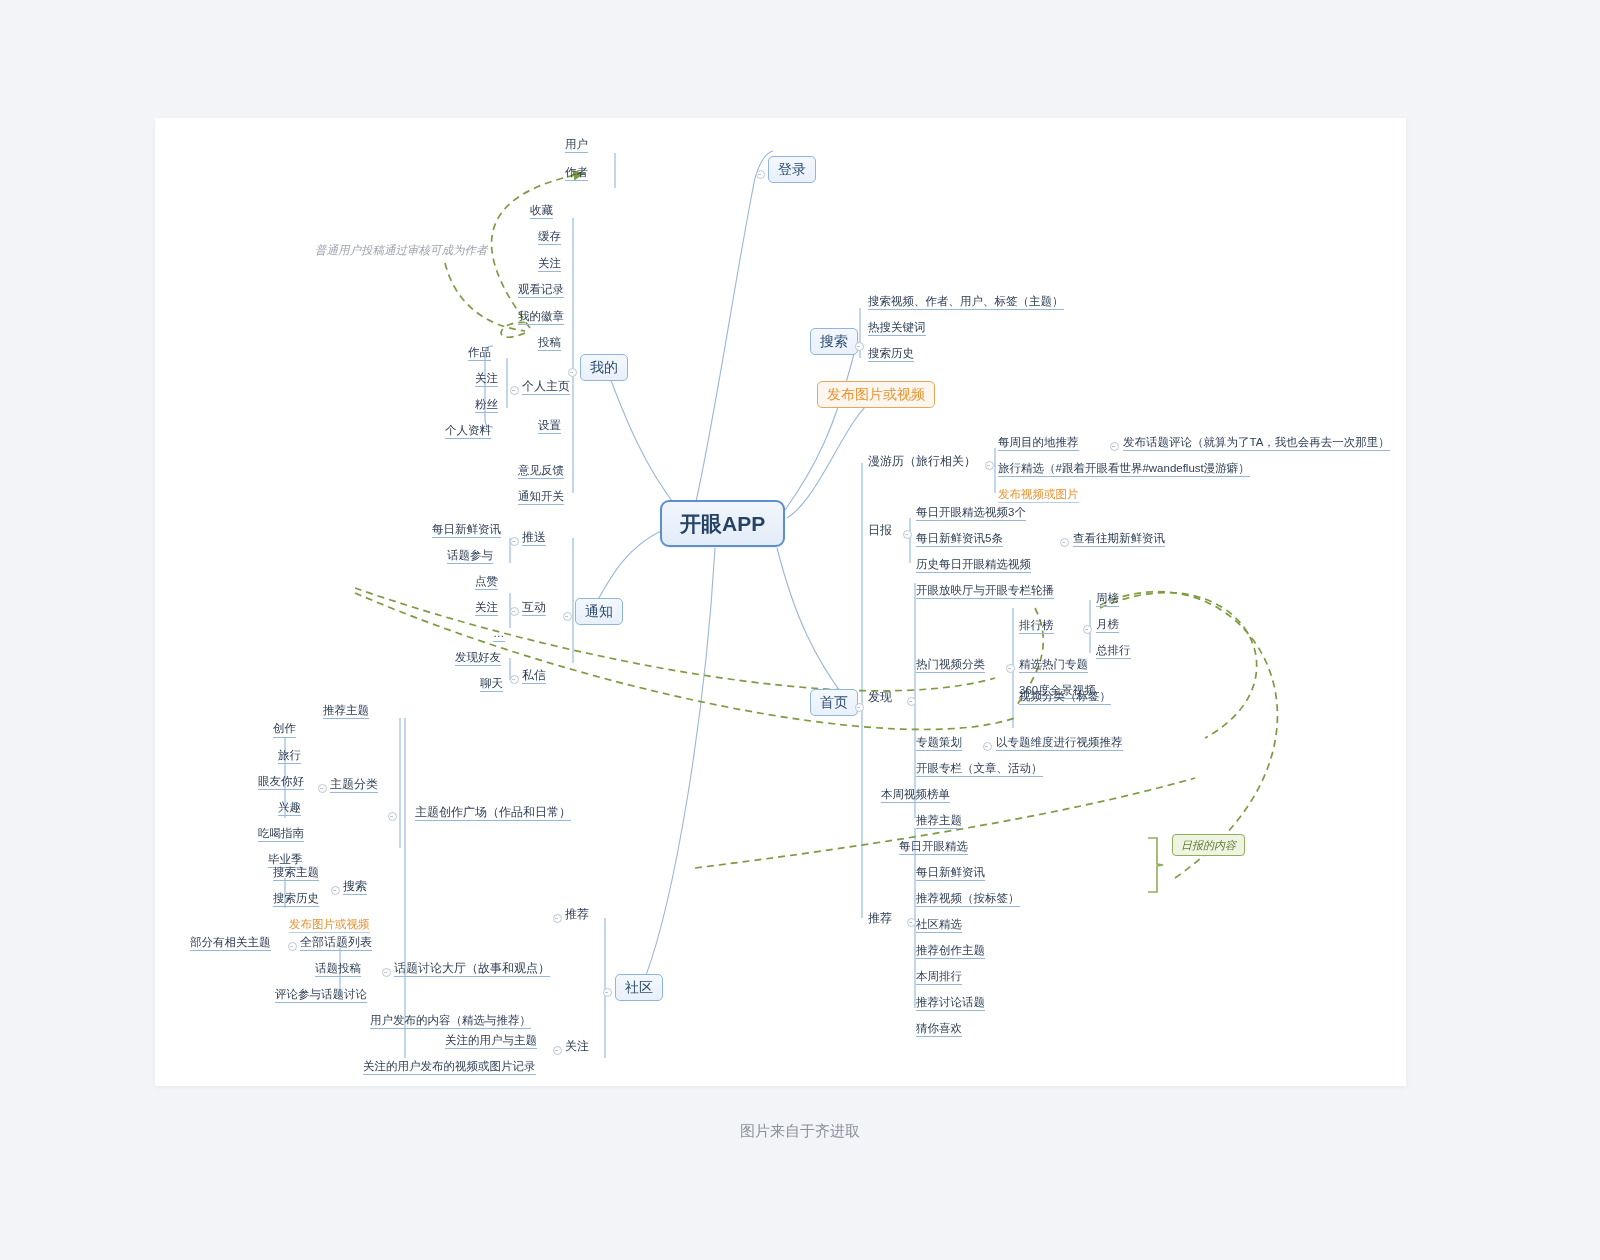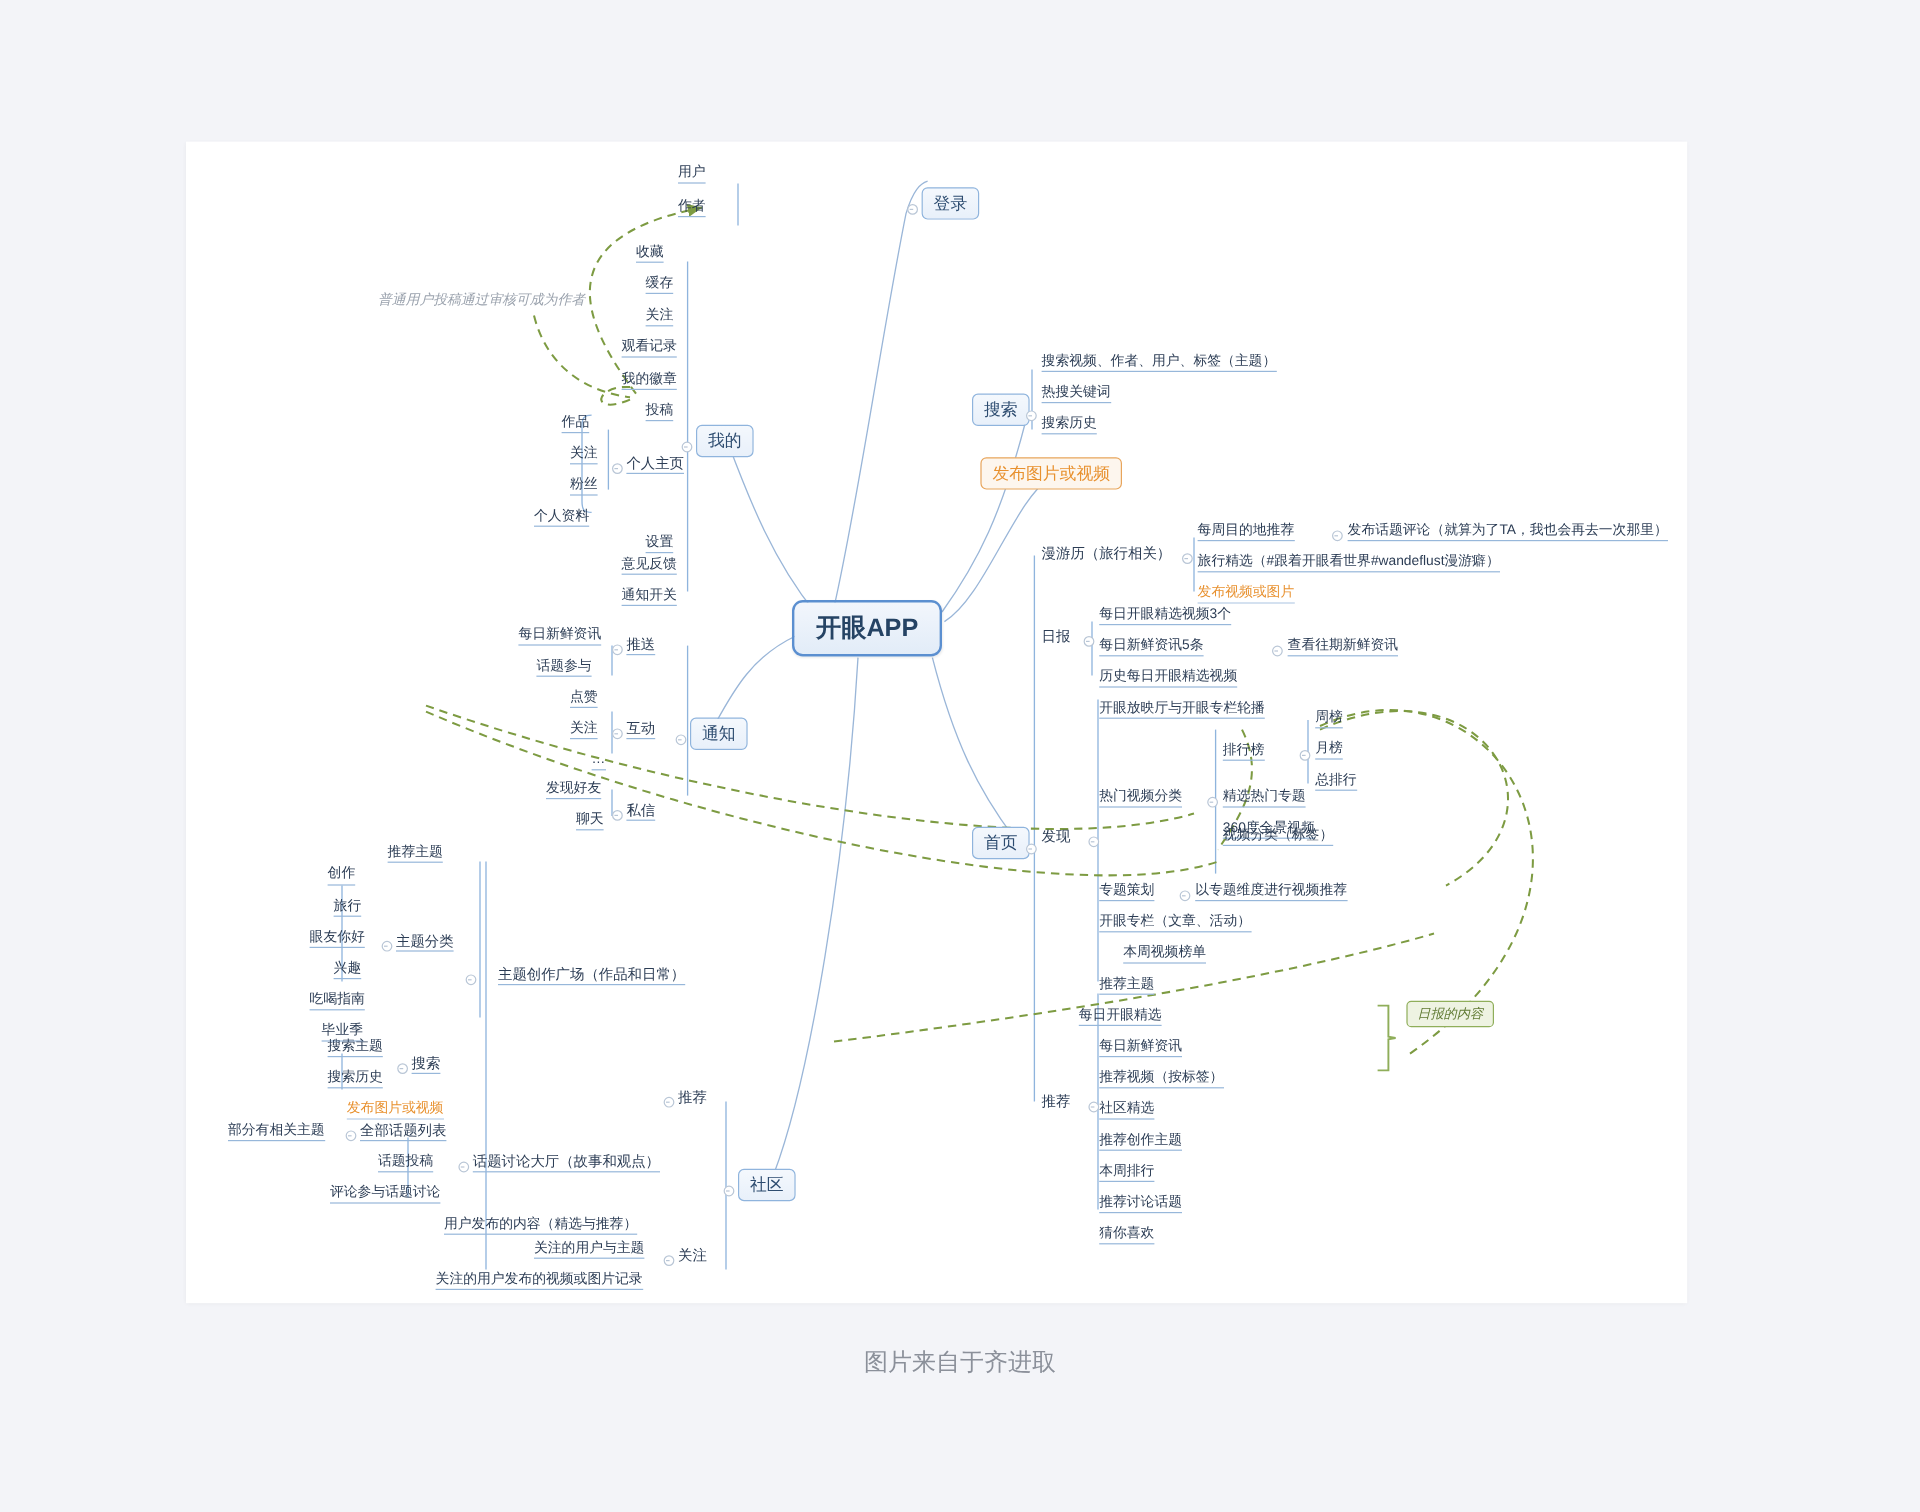--- a/index.html
+++ b/index.html
@@ -92,21 +92,21 @@
     background:#fff;
   }
   .dot::after{
     content:"";position:absolute;
     left:1px;top:2.5px;width:3px;height:1px;
     background:#b9c6d6;
   }
   #caption{
     position:absolute;left:0;top:1122px;width:1600px;
     text-align:center;
-    font-size:20px;color:#8b909a;
+    font-size:15px;color:#8b909a;
   }
 </style>
 </head>
 <body>
 
 <div id="page">
   <div id="canvas">
 
     <svg id="svg-layer" viewBox="0 0 1251 968">
       <defs>
@@ -202,21 +202,21 @@
     <div class="node leaf" style="left:363px;top:192px;">我的徽章</div>
     <div class="node leaf" style="left:383px;top:218px;">投稿</div>
 
     <div class="node leaf lvl2" style="left:367px;top:262px;">个人主页</div>
     <div class="dot" style="left:355px;top:268px;"></div>
     <div class="node leaf" style="left:313px;top:228px;">作品</div>
     <div class="node leaf" style="left:320px;top:254px;">关注</div>
     <div class="node leaf" style="left:320px;top:280px;">粉丝</div>
     <div class="node leaf" style="left:290px;top:306px;">个人资料</div>
 
-    <div class="node leaf" style="left:383px;top:328px;text-align:center;">设置</div>
+    <div class="node leaf" style="left:383px;top:301px;text-align:center;">设置</div>
     <div class="node leaf" style="left:363px;top:346px;">意见反馈</div>
     <div class="node leaf" style="left:363px;top:372px;">通知开关</div>
 
     <div class="node lvl1" style="left:420px;top:480px;">通知</div>
     <div class="dot" style="left:408px;top:494px;"></div>
 
     <div class="node leaf lvl2" style="left:367px;top:413px;">推送</div>
     <div class="dot" style="left:355px;top:419px;"></div>
     <div class="node leaf" style="left:277px;top:405px;">每日新鲜资讯</div>
     <div class="node leaf" style="left:292px;top:431px;text-align:right;">话题参与</div>
@@ -272,21 +272,21 @@
     <div class="node leaf" style="left:941px;top:526px;">总排行</div>
     <div class="node leaf" style="left:864px;top:540px;">精选热门专题</div>
     <div class="node leaf" style="left:864px;top:566px;">360度全景视频</div>
     <div class="node leaf" style="left:864px;top:572px;">视频分类（标签）</div>
 
     <div class="node leaf" style="left:761px;top:618px;">专题策划</div>
     <div class="dot" style="left:828px;top:624px;"></div>
     <div class="node leaf" style="left:841px;top:618px;">以专题维度进行视频推荐</div>
 
     <div class="node leaf" style="left:761px;top:644px;">开眼专栏（文章、活动）</div>
-    <div class="node leaf" style="left:781px;top:670px;">本周视频榜单</div>
+    <div class="node leaf" style="left:726px;top:670px;">本周视频榜单</div>
     <div class="node leaf" style="left:761px;top:696px;">推荐主题</div>
 
     <div class="node leaf lvl2 nb" style="left:713px;top:794px;">推荐</div>
     <div class="dot" style="left:752px;top:800px;"></div>
     <div class="node leaf" style="left:744px;top:722px;">每日开眼精选</div>
     <div class="node leaf" style="left:761px;top:748px;">每日新鲜资讯</div>
     <div class="node leaf" style="left:761px;top:774px;">推荐视频（按标签）</div>
     <div class="node leaf" style="left:761px;top:800px;">社区精选</div>
     <div class="node leaf" style="left:761px;top:826px;">推荐创作主题</div>
     <div class="node leaf" style="left:761px;top:852px;">本周排行</div>

